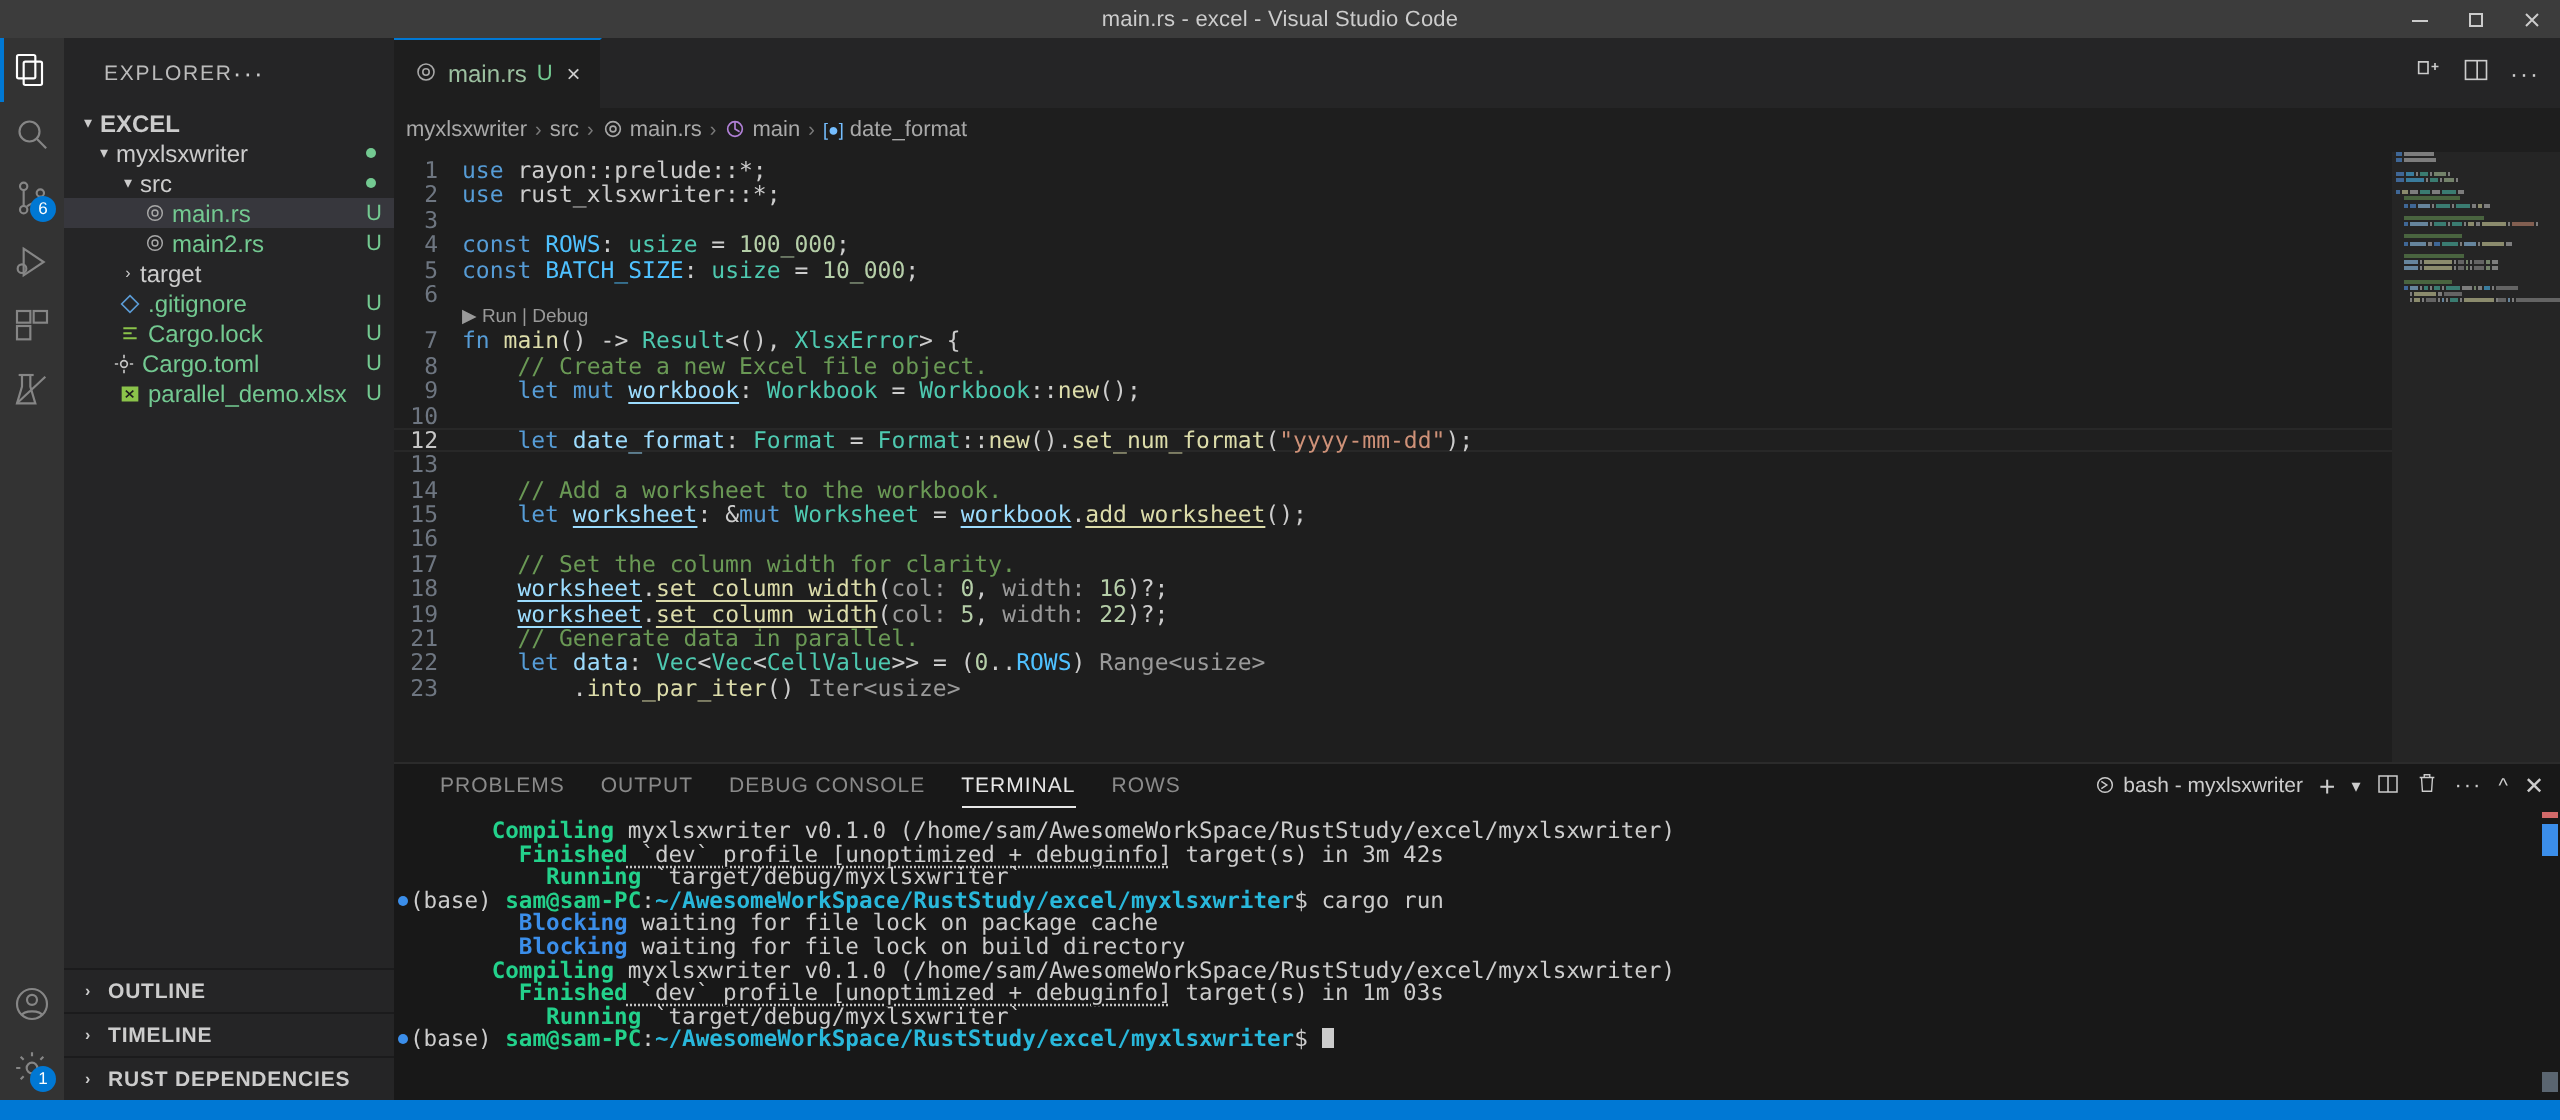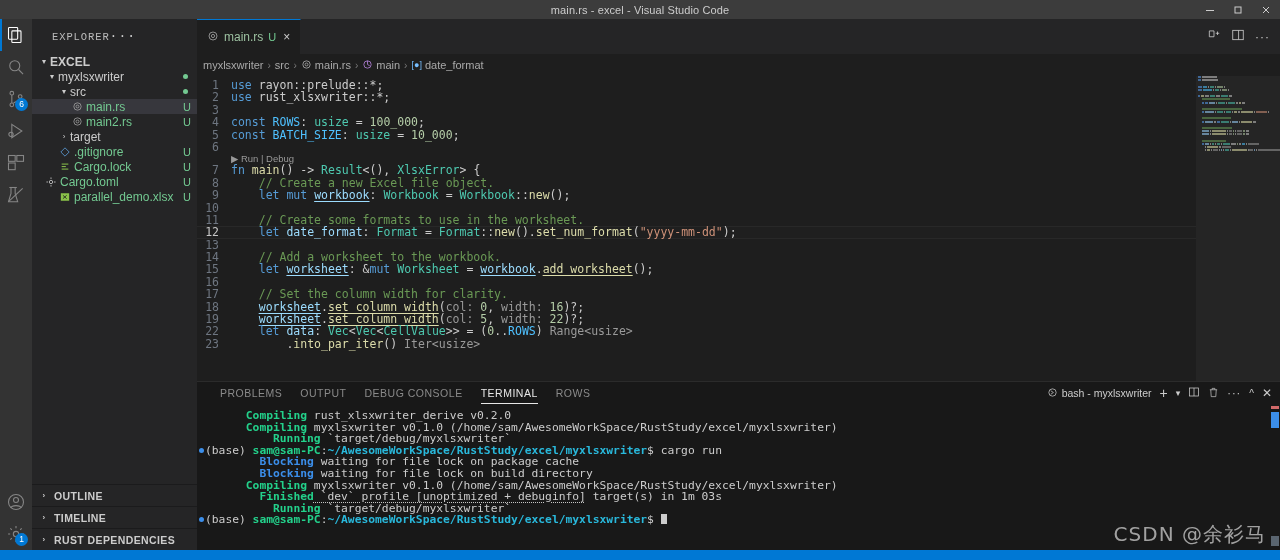--- a/index.html
+++ b/index.html
@@ -54,21 +54,21 @@
   .ab-badge{
     position:absolute; right:4px; bottom:4px; min-width:13px; height:13px; border-radius:7px;
     background:#0078d4; color:#fff; font-size:8.5px; line-height:13px; text-align:center;
     padding:0 3px; font-family:"Liberation Sans",sans-serif;
   }
 
   
   .sidebar{ width:165px; flex:0 0 165px; background:#252526; display:flex; flex-direction:column; }
   .sb-header{
     height:35px; display:flex; align-items:center; justify-content:flex-start;
-    padding:0 10px 0 20px; font-size:10.5px; letter-spacing:.9px; color:#bbbbbb;font-family:Liberation Mono, monospace;
+    padding:0 10px 0 20px; font-size:10.5px; letter-spacing:.9px; color:#bbbbbb;
   }
   .sb-dots{ color:#cccccc; font-size:13px; letter-spacing:1px; }
   .tree{ flex:1 1 auto; overflow:hidden; font-size:12px; }
   .row{
     height:15px; display:flex; align-items:center; white-space:nowrap;
     position:relative; padding-right:6px; color:#cccccc;
   }
   .row.sel{ background:#37373d; }
   .row .chev{ width:12px; font-size:8px; color:#cccccc; display:inline-block; text-align:center;}
   .row .lbl{ flex:1 1 auto; overflow:hidden; text-overflow:ellipsis; }
@@ -336,21 +336,21 @@
         <div class="row" style="padding-left:26px;">
           <span class="ficon">
             <svg width="10" height="10" viewBox="0 0 24 24" stroke="#8bc34a" stroke-width="2.4" fill="none">
               <path d="M4 5 L20 5 M4 11 L14 11 M4 17 L20 17"></path>
             </svg>
           </span>
           <span class="lbl g-green">Cargo.lock</span>
           <span class="badge g-green">U</span>
         </div>
 
-        <div class="row" style="padding-left:12px;">
+        <div class="row" style="padding-left:23px;">
           <span class="ficon">
             <svg width="10" height="10" viewBox="0 0 24 24" fill="none" stroke="#c5c5c5" stroke-width="2">
               <circle cx="12" cy="12" r="4"></circle>
                 <path d="M12 1 L12 5 M12 19 L12 23 M1 12 L5 12 M19 12 L23 12"></path>
             </svg>
           </span>
           <span class="lbl g-green">Cargo.toml</span>
           <span class="badge g-green">U</span>
         </div>
 
@@ -456,29 +456,29 @@
             <div class="cline"><span class="gut">2</span><span class="ctext"><span class="kw">use</span> rust_xlsxwriter::*;</span></div>
             <div class="cline"><span class="gut">3</span><span class="ctext">&nbsp;</span></div>
             <div class="cline"><span class="gut">4</span><span class="ctext"><span class="kw">const</span> <span class="cst">ROWS</span>: <span class="ty">usize</span> = <span class="num">100_000</span>;</span></div>
             <div class="cline"><span class="gut">5</span><span class="ctext"><span class="kw">const</span> <span class="cst">BATCH_SIZE</span>: <span class="ty">usize</span> = <span class="num">10_000</span>;</span></div>
             <div class="cline"><span class="gut">6</span><span class="ctext">&nbsp;</span></div>
             <div class="codelens"><span class="gut"></span><span style="color:#999">▶ Run | Debug</span></div>
             <div class="cline"><span class="gut">7</span><span class="ctext"><span class="kw">fn</span> <span class="fn">main</span>() -&gt; <span class="ty">Result</span>&lt;(), <span class="ty">XlsxError</span>&gt; {</span></div>
             <div class="cline"><span class="gut">8</span><span class="ctext">    <span class="cmt">// Create a new Excel file object.</span></span></div>
             <div class="cline"><span class="gut">9</span><span class="ctext">    <span class="kw">let</span> <span class="kw">mut</span> <span class="var und">workbook</span>: <span class="ty">Workbook</span> = <span class="ty">Workbook</span>::<span class="fn">new</span>();</span></div>
             <div class="cline"><span class="gut">10</span><span class="ctext">&nbsp;</span></div>
-            <div class="cline"><span class="gut">11</span><span class="ctext">    <span class="cmt">// Create some formats to use in the worksheet.</span></span></div>
             <div class="cline hl"><span class="gut">12</span><span class="ctext">    <span class="kw">let</span> <span class="var">date_format</span>: <span class="ty">Format</span> = <span class="ty">Format</span>::<span class="fn">new</span>().<span class="fn">set_num_format</span>(<span class="str">"yyyy-mm-dd"</span>);</span></div>
             <div class="cline"><span class="gut">13</span><span class="ctext">&nbsp;</span></div>
             <div class="cline"><span class="gut">14</span><span class="ctext">    <span class="cmt">// Add a worksheet to the workbook.</span></span></div>
             <div class="cline"><span class="gut">15</span><span class="ctext">    <span class="kw">let</span> <span class="var und">worksheet</span>: &amp;<span class="kw">mut</span> <span class="ty">Worksheet</span> = <span class="var und">workbook</span>.<span class="fn und">add_worksheet</span>();</span></div>
             <div class="cline"><span class="gut">16</span><span class="ctext">&nbsp;</span></div>
             <div class="cline"><span class="gut">17</span><span class="ctext">    <span class="cmt">// Set the column width for clarity.</span></span></div>
             <div class="cline"><span class="gut">18</span><span class="ctext">    <span class="var und">worksheet</span>.<span class="fn und">set_column_width</span>(<span class="inlay">col: </span><span class="num">0</span>, <span class="inlay">width: </span><span class="num">16</span>)?;</span></div>
             <div class="cline"><span class="gut">19</span><span class="ctext">    <span class="var und">worksheet</span>.<span class="fn und">set_column_width</span>(<span class="inlay">col: </span><span class="num">5</span>, <span class="inlay">width: </span><span class="num">22</span>)?;</span></div>
+            <div class="cline"><span class="gut">21</span><span class="ctext">    <span class="cmt">// Generate data in parallel.</span></span></div>
             <div class="cline"><span class="gut">22</span><span class="ctext">    <span class="kw">let</span> <span class="var">data</span>: <span class="ty">Vec</span>&lt;<span class="ty">Vec</span>&lt;<span class="ty">CellValue</span>&gt;&gt; = (<span class="num">0</span>..<span class="cst">ROWS</span>)<span class="inlay"> Range&lt;usize&gt;</span></span></div>
             <div class="cline"><span class="gut">23</span><span class="ctext">        .<span class="fn">into_par_iter</span>()<span class="inlay"> Iter&lt;usize&gt;</span></span></div>
           </div>
         <div class="minimap" id="minimap">
           <div class="mm-deco"></div>
         <div class="mm-line" style="padding-left: 2px;">
               <span class="mm-seg" style="width: 2.55px; background: rgb(61, 110, 168); opacity: 0.85;"></span>
               <span class="mm-seg" style="width: 15.3px; background: rgb(138, 138, 138); opacity: 0.85;"></span>
             </div>
             <div class="mm-line" style="padding-left: 2px;">
@@ -676,33 +676,32 @@
             <span style="font-size:12px;">✕</span>
           </div>
         </div>
 
         <div class="term-body" id="termbody">
           <div class="term-scroll">
             <div class="mark" style="top:2px;"></div>
             <div class="thumb" style="top:8px;height:16px;"></div>
             <div class="thumb" style="bottom:4px;height:10px;background:#5a6570;"></div>
           </div>
-        <div class="tline">      <span class="t-green" style="font-weight:bold">Compiling</span><span style="color:#cccccc"> rust_xlsxwriter_derive v0.2.0</span></div>
             <div class="tline">      <span class="t-green" style="font-weight:bold">Compiling</span><span style="color:#cccccc"> myxlsxwriter v0.1.0 (/home/sam/AwesomeWorkSpace/RustStudy/excel/myxlsxwriter)</span></div>
+            <div class="tline">        <span class="t-green" style="font-weight:bold">Finished</span><span class="squig" style="color:#cccccc"> `dev` profile [unoptimized + debuginfo]</span><span style="color:#cccccc"> target(s) in 3m 42s</span></div>
             <div class="tline">          <span class="t-green" style="font-weight:bold">Running</span><span style="color:#cccccc"> `target/debug/myxlsxwriter`</span></div>
             <div class="tline" style="position: relative;"><span class="bullet" style="top:3px;"></span><span style="color:#cccccc">(base) </span><span class="t-bold-g">sam@sam-PC</span><span style="color:#cccccc">:</span><span class="t-cyan" style="font-weight:bold">~/AwesomeWorkSpace/RustStudy/excel/myxlsxwriter</span><span style="color:#cccccc">$ </span><span style="color:#cccccc">cargo run</span></div>
             <div class="tline">        <span class="t-blue" style="font-weight:bold">Blocking</span><span style="color:#cccccc"> waiting for file lock on package cache</span></div>
             <div class="tline">        <span class="t-blue" style="font-weight:bold">Blocking</span><span style="color:#cccccc"> waiting for file lock on build directory</span></div>
             <div class="tline">      <span class="t-green" style="font-weight:bold">Compiling</span><span style="color:#cccccc"> myxlsxwriter v0.1.0 (/home/sam/AwesomeWorkSpace/RustStudy/excel/myxlsxwriter)</span></div>
             <div class="tline">        <span class="t-green" style="font-weight:bold">Finished</span><span class="squig" style="color:#cccccc"> `dev` profile [unoptimized + debuginfo]</span><span style="color:#cccccc"> target(s) in 1m 03s</span></div>
             <div class="tline">          <span class="t-green" style="font-weight:bold">Running</span><span style="color:#cccccc"> `target/debug/myxlsxwriter`</span></div>
             <div class="tline" style="position: relative;"><span class="bullet" style="top:3px;"></span><span style="color:#cccccc">(base) </span><span class="t-bold-g">sam@sam-PC</span><span style="color:#cccccc">:</span><span class="t-cyan" style="font-weight:bold">~/AwesomeWorkSpace/RustStudy/excel/myxlsxwriter</span><span style="color:#cccccc">$ </span><span style="color:#cccccc"></span><span class="cursor"></span></div>
           </div>
       </div>
     </div>
   </div>
 
   <div class="statusbar">
     <div class="sb-left"></div>
   </div>
 
-  <div class="watermark">CSDN @余衫马</div>
 </div>
 
 </body></html>

